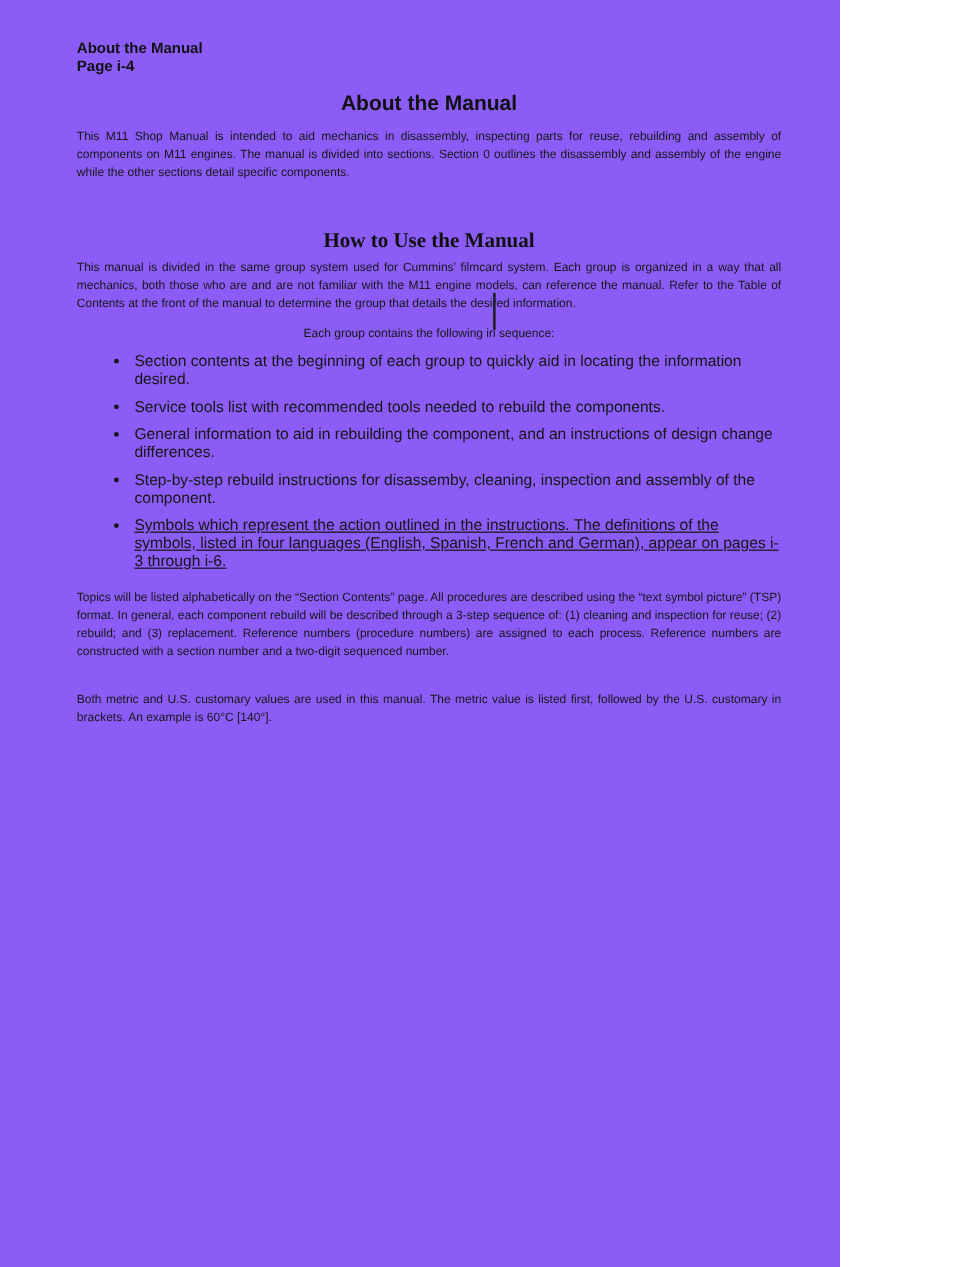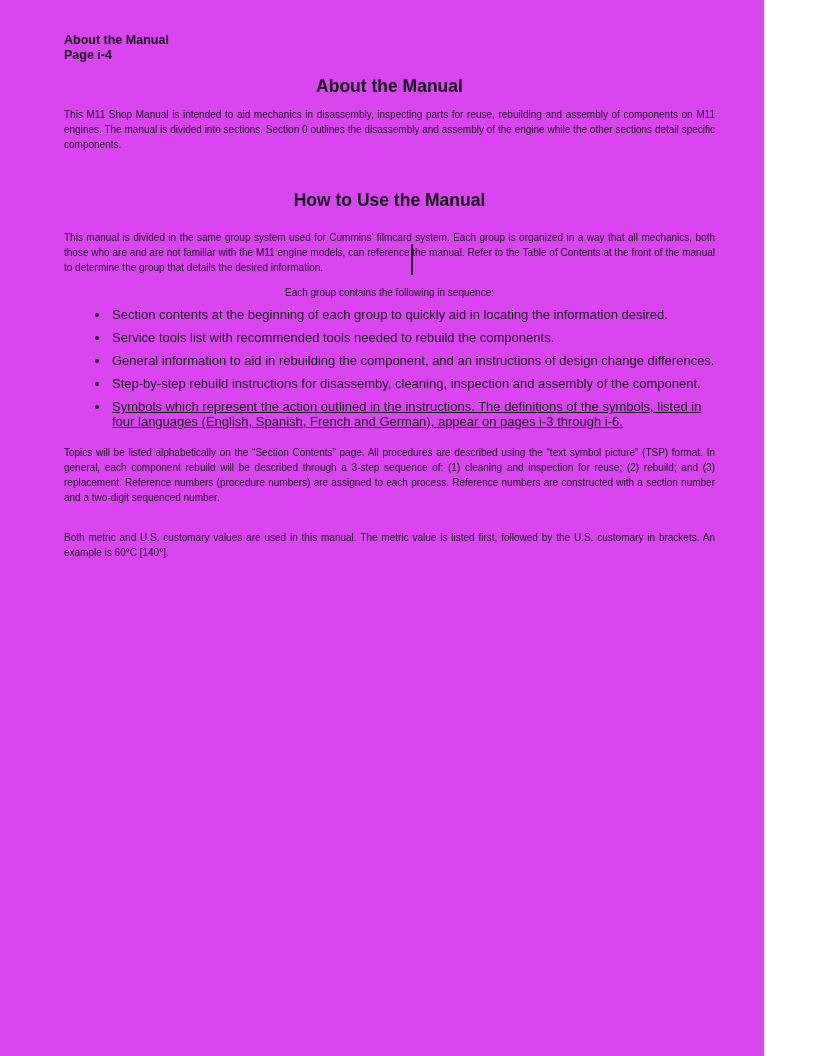--- a/index.html
+++ b/index.html
@@ -2,23 +2,23 @@
 <html><head>
 <meta charset="utf-8">
 <style>
   html, body {
     margin: 0;
     padding: 0;
     background: #ffffff;
   }
   .page {
     position: relative;
-    width: 764px;
+    width: 700px;
     height: 1056px;
-    background: #d946ef;
+    background: #8b5cf6;
     color: #111111;
     font-family: "Liberation Sans", "DejaVu Sans", sans-serif;
     overflow: hidden;
     box-sizing: border-box;
     padding: 33px 49px 0 64px;
   }
   .doc-header {
     display: flex;
     justify-content: space-between;
     font-size: 12.5px;
@@ -29,21 +29,21 @@
     text-align: right;
   }
   h1.title, h2.title {
     text-align: center;
     font-size: 17.5px;
     line-height: 19px;
     font-weight: bold;
     margin: 0;
   }
   h1.title { margin: 14px 0 11px 0; }
-  h2.title { margin: 39px 0 20px 0; }
+  h2.title { margin: 39px 0 6px 0; font-family: Liberation Serif, serif; }
   p.body {
     margin: 0;
     font-size: 10px;
     line-height: 15px;
     text-align: justify;
     color: #161616;
   }
   p.list-intro { margin-top: 10px; text-align: center; }
   ul.seq-list {
     margin: 7px 0 0 0;

